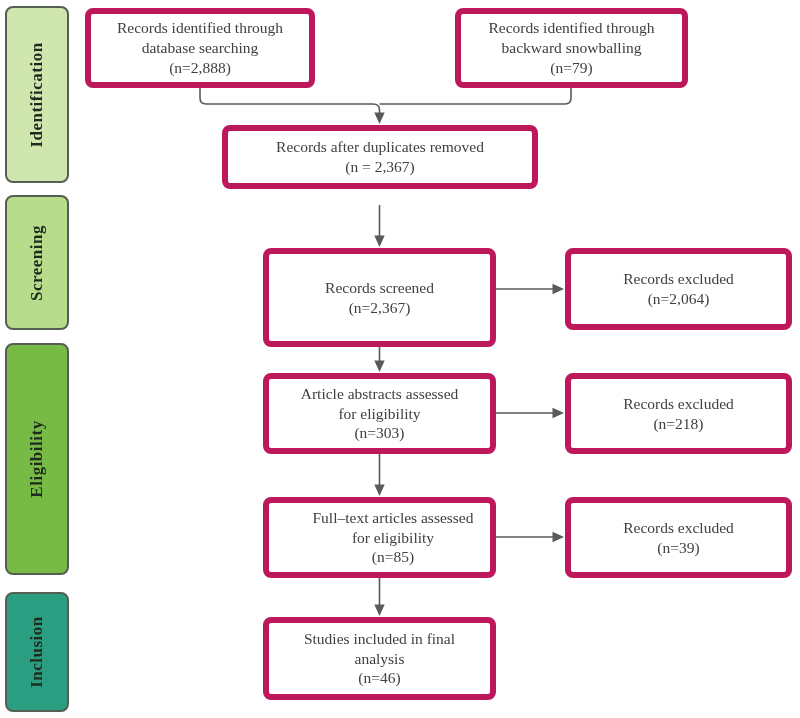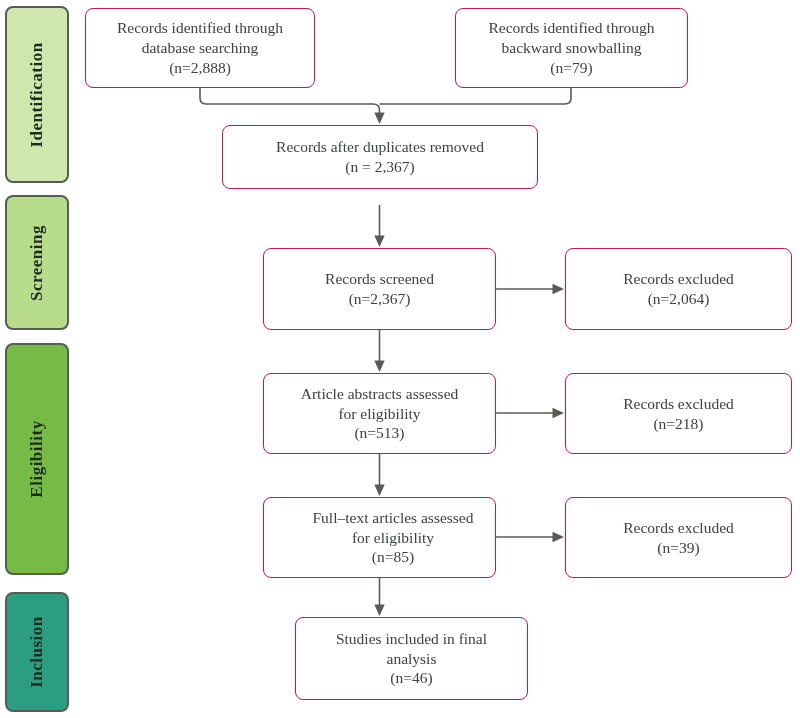--- a/index.html
+++ b/index.html
@@ -37,43 +37,43 @@
   }
   #phase-identification { top: 6px;  height: 177px; }
   #phase-screening      { top: 195px; height: 135px; }
   #phase-eligibility    { top: 343px; height: 232px; }
   #phase-inclusion      { top: 592px; height: 120px; }
 
   
   .node {
     position: absolute;
     background: #ffffff;
-    border: 1px solid #be185d;
+    border: 6px solid #be185d;
     border-radius: 8px;
     box-sizing: border-box;
     display: flex; align-items: center; justify-content: center;
     text-align: center;
   }
   .node-text {
     white-space: pre-line;
     font-size: 15.5px;
     line-height: 1.28;
     color: #3f4041;
     padding: 2px 6px;
   }
   #box-db-search   { left: 85px;  top: 8px;   width: 230px; height: 80px; }
   #box-snowball    { left: 455px; top: 8px;   width: 233px; height: 80px; }
   #box-duplicates  { left: 222px; top: 125px; width: 316px; height: 64px; }
-  #box-screened    { left: 263px; top: 248px; width: 233px; height: 82px; }
+  #box-screened    { left: 263px; top: 248px; width: 233px; height: 99px; }
   #box-excluded-1  { left: 565px; top: 248px; width: 227px; height: 82px; }
   #box-abstracts   { left: 263px; top: 373px; width: 233px; height: 81px; }
   #box-excluded-2  { left: 565px; top: 373px; width: 227px; height: 81px; }
   #box-fulltext    { left: 263px; top: 497px; width: 233px; height: 81px; padding-left: 27px; }
   #box-excluded-3  { left: 565px; top: 497px; width: 227px; height: 81px; }
-  #box-included    { left: 263px; top: 617px; width: 233px; height: 83px; margin-left: 32px; }
+  #box-included    { left: 263px; top: 617px; width: 233px; height: 83px; }
 </style>
 </head>
 <body>
 
 <div id="canvas">
 
   <svg id="connectors" viewBox="0 0 800 718" xmlns="http://www.w3.org/2000/svg">
     <g stroke="#595b58" stroke-width="1.6" fill="none">
 
       <path d="M200,88 V98 Q200,104 206,104 H373 Q379.5,104 379.5,110 V114"></path>
@@ -131,21 +131,21 @@
     <div class="node-text">Records screened
 (n=2,367)</div>
   </div>
   <div class="node" id="box-excluded-1">
     <div class="node-text">Records excluded
 (n=2,064)</div>
   </div>
   <div class="node" id="box-abstracts">
     <div class="node-text">Article abstracts assessed
 for eligibility
-(n=513)</div>
+(n=303)</div>
   </div>
   <div class="node" id="box-excluded-2">
     <div class="node-text">Records excluded
 (n=218)</div>
   </div>
   <div class="node" id="box-fulltext">
     <div class="node-text">Full–text articles assessed
 for eligibility
 (n=85)</div>
   </div>

